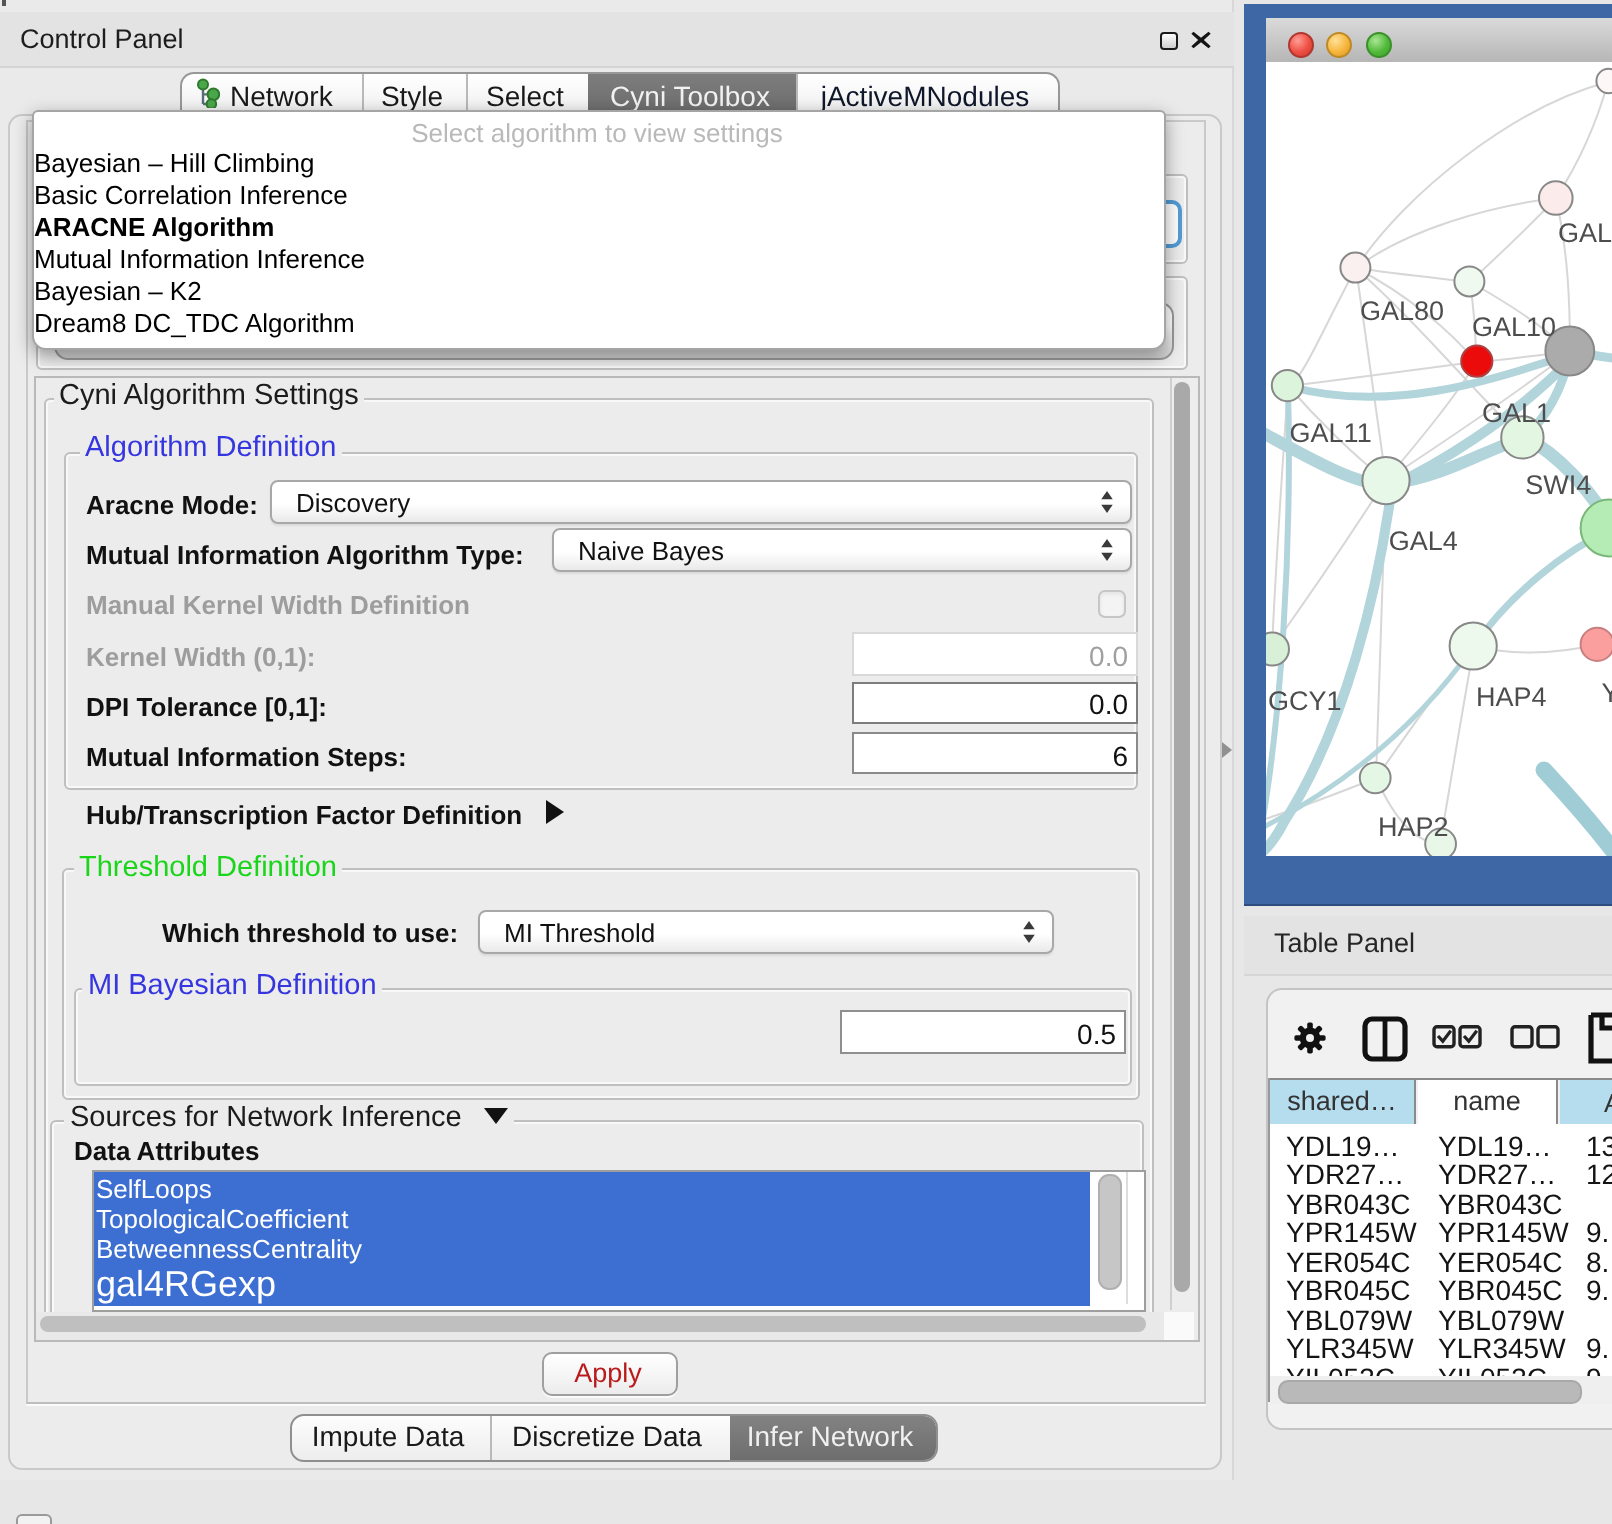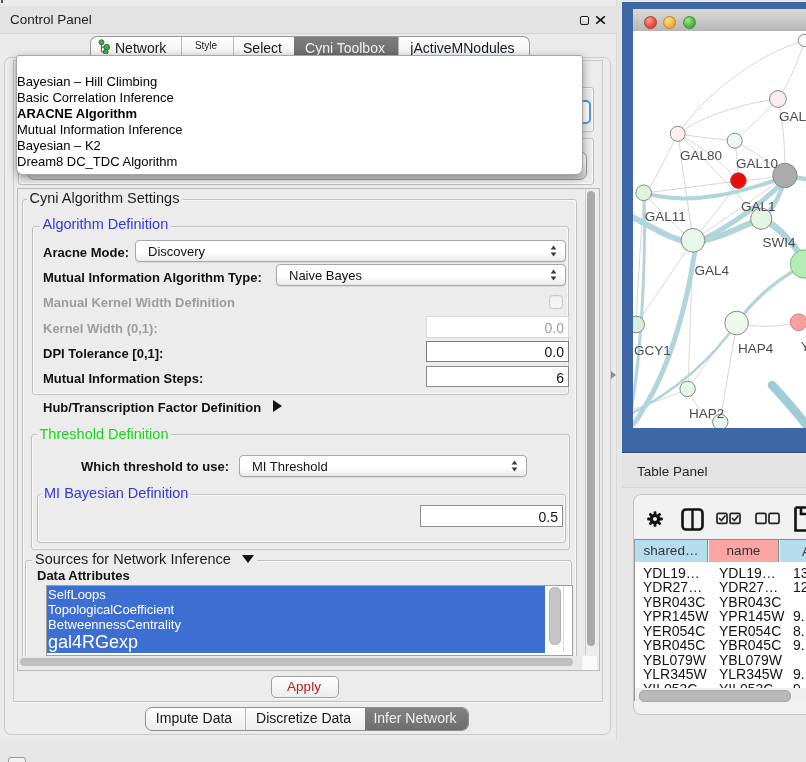--- a/index.html
+++ b/index.html
@@ -137,38 +137,39 @@
     <div class="abs" style="left:203px;top:0;width:104.4px;height:22px;background:linear-gradient(#7d7d7d,#6a6a6a);"></div>
     <div class="abs" style="left:307.4px;top:0;width:1px;height:22px;background:#b9b9b9;"></div>
   </div>
   <svg class="abs" style="left:97px;top:38px;" width="13" height="16" viewBox="0 0 13 16">
     <path d="M4.5 5 V14 M4.5 9.2 H9 M4.5 14 H8" fill="none" stroke="#5a6b7a" stroke-width="1.2"></path>
     <circle cx="4.5" cy="4.3" r="2.5" fill="#4aa64a" stroke="#2d7a2d" stroke-width="1"></circle>
     <circle cx="9.7" cy="9.2" r="2.9" fill="#4aa64a" stroke="#2d7a2d" stroke-width="1"></circle>
     <circle cx="8.7" cy="14" r="2.4" fill="#4aa64a" stroke="#2d7a2d" stroke-width="1"></circle>
   </svg>
   <div class="abs" style="left:115px;top:40px;font-size:14px;color:#191919;">Network</div>
-  <div class="abs" style="left:180px;top:40px;width:52px;text-align:center;font-size:10px;color:#191919;">Style</div>
+  <div class="abs" style="left:180px;top:40px;width:52px;text-align:center;font-size:14px;color:#191919;">Style</div>
   <div class="abs" style="left:232px;top:40px;width:61px;text-align:center;font-size:14px;color:#191919;">Select</div>
   <div class="abs" style="left:293px;top:40px;width:104px;text-align:center;font-size:14px;color:#f2f2f2;">Cyni Toolbox</div>
   <div class="abs" style="left:397px;top:40px;width:131px;text-align:center;font-size:14px;color:#0f172a;">jActiveMNodules</div>
 
   <div class="abs" style="left:144.5px;top:707px;width:322px;height:21.5px;background:linear-gradient(#fdfdfd,#ededed);border:1px solid #8f8f8f;border-radius:7px;overflow:hidden;">
     <div class="abs" style="left:99px;top:0;width:1px;height:22px;background:#b9b9b9;"></div>
     <div class="abs" style="left:219px;top:0;width:103px;height:22px;background:linear-gradient(#828282,#6e6e6e);"></div>
   </div>
   <div class="abs" style="left:144.5px;top:710px;width:99px;text-align:center;font-size:14px;color:#191919;">Impute Data</div>
   <div class="abs" style="left:243.5px;top:710px;width:120px;text-align:center;font-size:14px;color:#191919;">Discretize Data</div>
   <div class="abs" style="left:363.5px;top:710px;width:103px;text-align:center;font-size:14px;color:#f0f0f0;">Infer Network</div>
 
   <div class="abs" style="left:8px;top:757px;width:16px;height:12px;background:#f2f2f2;border:1px solid #9a9a9a;border-radius:3px;"></div>
 
   <div class="abs" style="left:611px;top:371px;width:0;height:0;border-top:4px solid transparent;border-bottom:4px solid transparent;border-left:5px solid #909090;"></div>
 
   <div class="abs" style="left:16px;top:55px;width:565px;height:118px;background:#ffffff;border:1px solid #a5a5a5;border-radius:3px 3px 7px 7px;box-shadow:0 3px 9px rgba(0,0,0,.38);"></div>
+  <div class="abs" style="left:16px;top:59px;width:565px;text-align:center;font-size:13px;color:#b9b9b9;">Select algorithm to view settings</div>
   <div class="abs" style="left:17px;top:74px;font-size:13px;color:#000;">Bayesian – Hill Climbing</div>
   <div class="abs" style="left:17px;top:90px;font-size:13px;color:#000;">Basic Correlation Inference</div>
   <div class="abs" style="left:17px;top:106px;font-size:13px;font-weight:700;color:#000;">ARACNE Algorithm</div>
   <div class="abs" style="left:17px;top:122px;font-size:13px;color:#000;">Mutual Information Inference</div>
   <div class="abs" style="left:17px;top:138px;font-size:13px;color:#000000;">Bayesian – K2</div>
   <div class="abs" style="left:17px;top:154px;font-size:13px;color:#000;">Dream8 DC_TDC Algorithm</div>
 
   <div class="abs" style="left:622px;top:2px;width:184px;height:451px;background:#3e67a5;box-shadow:inset 0 -1px 0 #2c4d7e;"></div>
   <div class="abs" style="left:633px;top:9px;width:173px;height:22px;background:linear-gradient(#dadada,#b6b6b6);border-bottom:1px solid #8f8f8f;"></div>
   <div class="abs" style="left:643.5px;top:15.5px;width:11px;height:11px;border-radius:50%;background:radial-gradient(circle at 35% 30%,#ff9d94,#ee4f43 55%,#c93a30);border:0.5px solid #b0372e;"></div>
@@ -283,21 +284,21 @@
     <rect x="1" y="1.4" width="10" height="10" rx="1.5" fill="none" stroke="#222" stroke-width="1.7"></rect>
     <rect x="14" y="1.4" width="10" height="10" rx="1.5" fill="none" stroke="#222" stroke-width="1.7"></rect>
   </svg>
   <svg class="abs" style="left:793px;top:506px;" width="13" height="26" viewBox="0 0 13 26">
     <path d="M2.5 1.5 H16 M2.5 1.5 V24.5 H16 M8 1.5 V8 H16" fill="none" stroke="#111" stroke-width="2.6"></path>
   </svg>
 
   <div class="abs" style="left:634px;top:539px;width:172px;height:162px;overflow:hidden;border-left:1px solid #999;">
     <div class="abs" style="left:0;top:0;width:180px;height:22.5px;border-top:1px solid #8a8a8a;border-bottom:1px solid #8a8a8a;">
       <div class="abs" style="left:0;top:0;width:73px;height:22.5px;background:#b5ddee;border-right:1px solid #8a8a8a;text-align:center;font-size:13.5px;color:#333;padding-top:3px;box-sizing:border-box;">shared…</div>
-      <div class="abs" style="left:74px;top:0;width:70px;height:22.5px;background:#fca5a5;border-right:1px solid #8a8a8a;text-align:center;font-size:13.5px;color:#333;padding-top:3px;box-sizing:border-box;">name</div>
+      <div class="abs" style="left:74px;top:0;width:70px;height:22.5px;background:#ffffff;border-right:1px solid #8a8a8a;text-align:center;font-size:13.5px;color:#333;padding-top:3px;box-sizing:border-box;">name</div>
       <div class="abs" style="left:145px;top:0;width:35px;height:22.5px;background:#b5ddee;font-size:13px;color:#333;padding-top:3.5px;box-sizing:border-box;text-align:left;padding-left:22px;">A</div>
     </div>
     <div id="trows" class="abs" style="left:0;top:23px;width:180px;height:139px;background:#fff;font-size:14px;color:#141414;">
       <div class="abs" style="left:8px;top:2.5px;">YDL19…</div>
         <div class="abs" style="left:84px;top:2.5px;">YDL19…</div>
         <div class="abs" style="left:158px;top:2.5px;">13</div>
       <div class="abs" style="left:8px;top:17px;">YDR27…</div>
         <div class="abs" style="left:84px;top:17px;">YDR27…</div>
         <div class="abs" style="left:158px;top:17px;">12</div>
       <div class="abs" style="left:8px;top:31.5px;">YBR043C</div>

